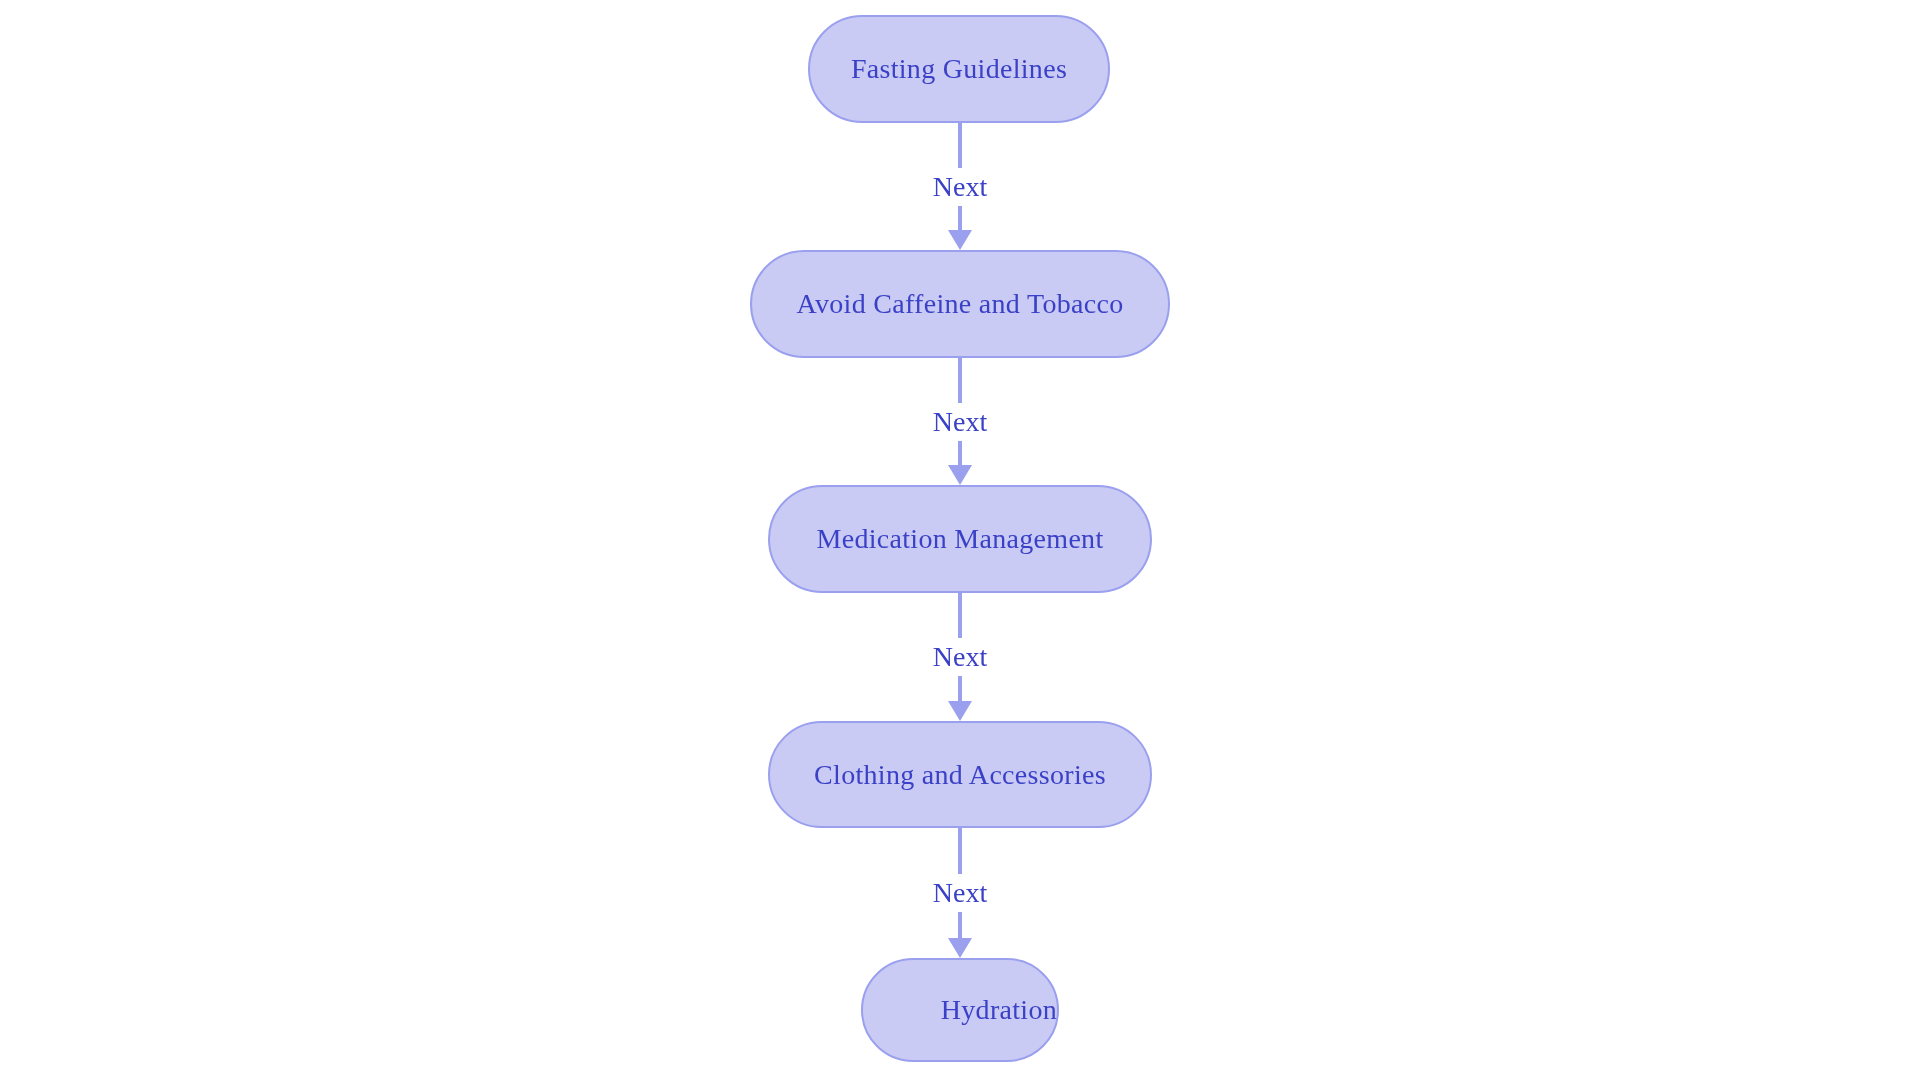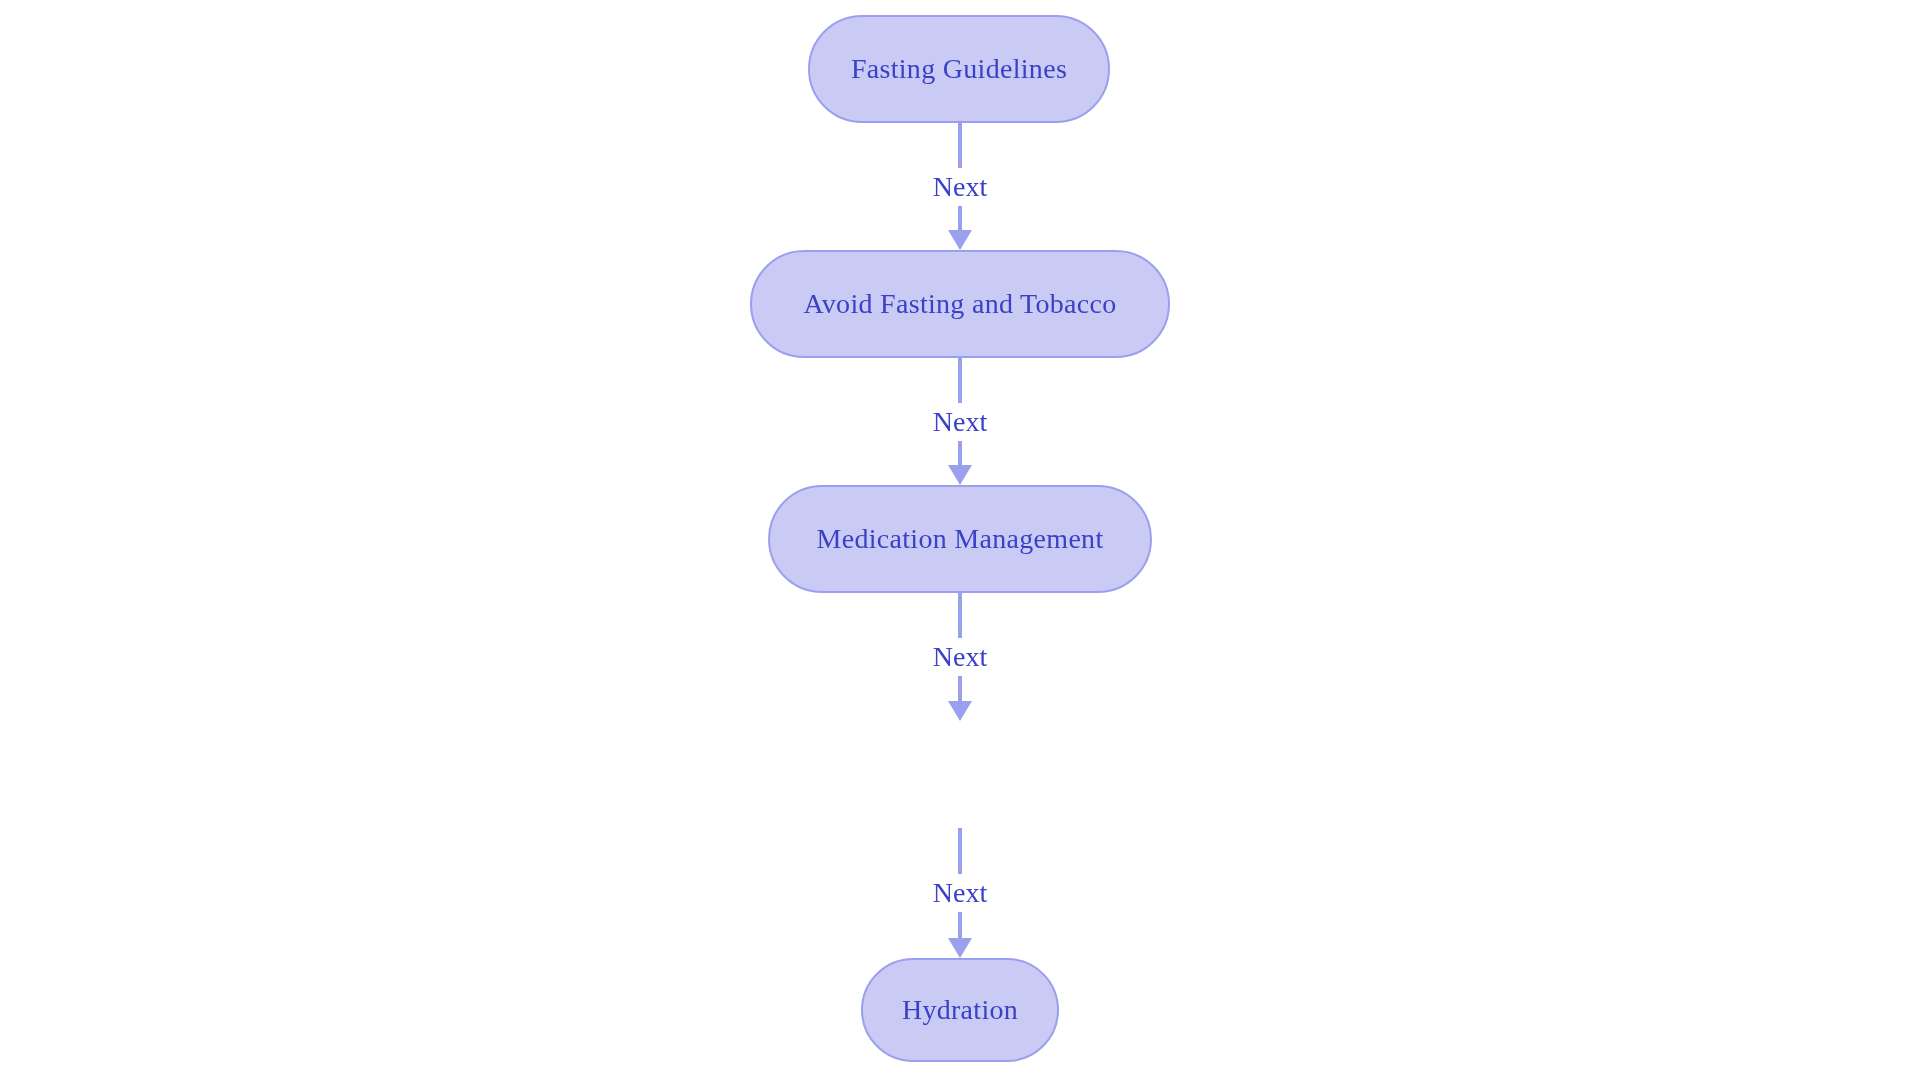--- a/index.html
+++ b/index.html
@@ -28,21 +28,21 @@
   .node-label {
     color: var(--node-text, #3b41c6);
     font-size: 28px;
     letter-spacing: 0.3px;
     white-space: nowrap;
   }
   .n0 { left: 808px; top: 15px;  width: 302px; height: 108px; }
   .n1 { left: 750px; top: 250px; width: 420px; height: 108px; }
   .n2 { left: 768px; top: 485px; width: 384px; height: 108px; text-align: center; }
   .n3 { left: 768px; top: 721px; width: 384px; height: 107px; }
-  .n4 { left: 861px; top: 958px; width: 198px; height: 104px; border-radius: 52px; }
+  .n4 { left: 861px; top: 958px; width: 198px; height: 104px; border-radius: 52px; justify-content: flex-end; }
 
   .edge {
     position: absolute;
     left: 890px;
     width: 140px;
   }
   .e0 { top: 123px; height: 127px; }
   .e1 { top: 358px; height: 127px; }
   .e2 { top: 593px; height: 128px; }
   .e3 { top: 828px; height: 130px; }
@@ -90,39 +90,42 @@
     <span class="node-label">Fasting Guidelines</span>
   </div>
 
   <div class="edge e0">
     <div class="edge-line"></div>
     <span class="edge-label">Next</span>
     <div class="arrowhead"></div>
   </div>
 
   <div class="node n1">
-    <span class="node-label">Avoid Fasting and Tobacco</span>
+    <span class="node-label">Avoid Caffeine and Tobacco</span>
   </div>
 
   <div class="edge e1">
     <div class="edge-line"></div>
     <span class="edge-label">Next</span>
     <div class="arrowhead"></div>
   </div>
 
   <div class="node n2">
     <span class="node-label">Medication Management</span>
   </div>
 
   <div class="edge e2">
     <div class="edge-line"></div>
     <span class="edge-label">Next</span>
     <div class="arrowhead"></div>
   </div>
 
+  <div class="node n3">
+    <span class="node-label">Clothing and Accessories</span>
+  </div>
 
   <div class="edge e3">
     <div class="edge-line"></div>
     <span class="edge-label">Next</span>
     <div class="arrowhead"></div>
   </div>
 
   <div class="node n4">
     <span class="node-label">Hydration</span>
   </div>

